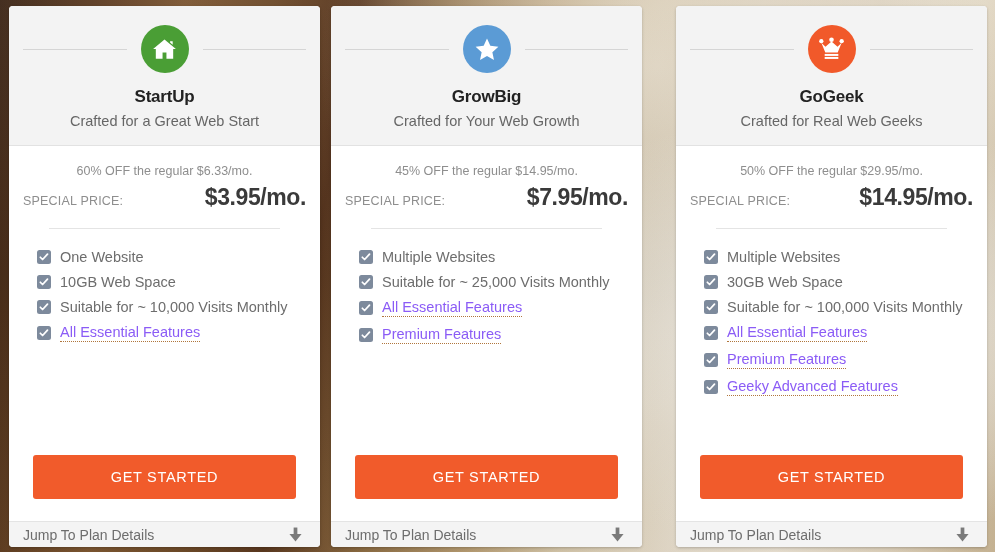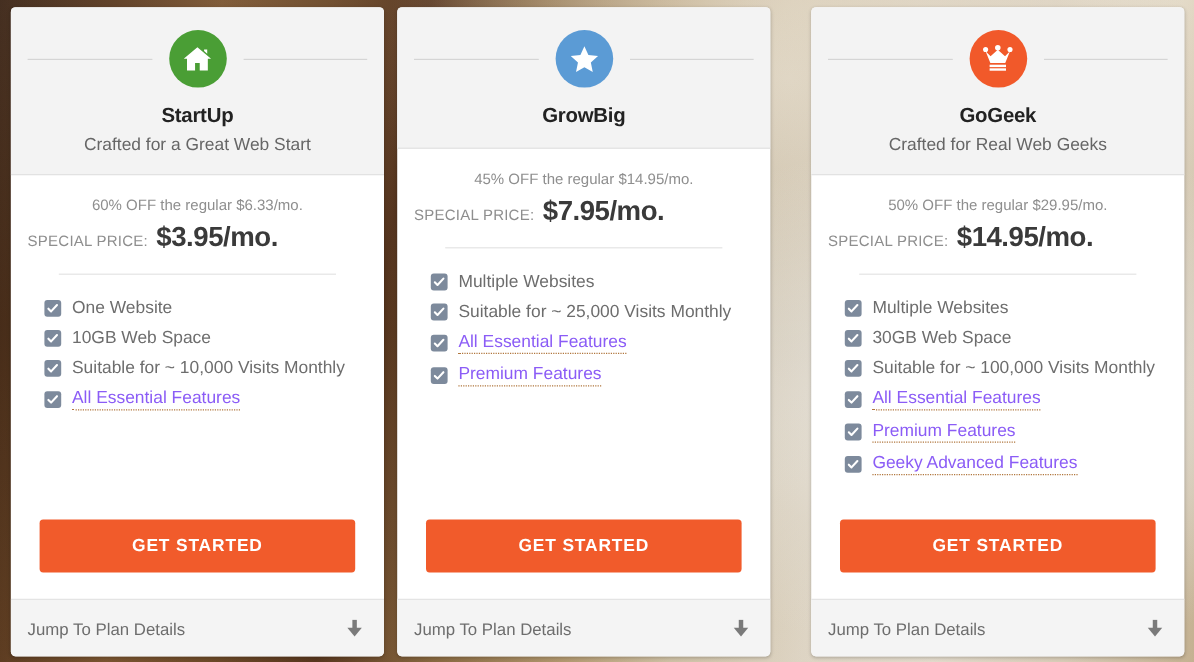--- a/index.html
+++ b/index.html
@@ -67,21 +67,21 @@
   }
 
   .price-block{
     text-align:center;
     padding:18px 14px 0;
     flex:0 0 auto;
   }
   .regular-line{ font-size:12.5px; color:#8e8e8e; }
   .special-line{
     margin-top:6px;
-    display:flex; align-items:baseline; justify-content:flex-start; gap:7px;
+    display:flex; align-items:baseline; justify-content:space-between; gap:7px;
   }
   .special-label{
     font-size:12.5px; color:#8e8e8e;
     text-transform:uppercase; letter-spacing:0.2px;
   }
   .special-price{
     font-size:23px; font-weight:bold; color:#3a3a3a; letter-spacing:-0.4px;
   }
   .price-divider{
     height:1px; background:#e4e4e4;
@@ -112,31 +112,31 @@
     cursor:help;
   }
 
   .cta-wrap{ padding:0 24px 22px; flex:0 0 auto; }
   .cta{
     display:block; width:100%;
     background:#f15b2b;
     color:#ffffff;
     border:none; border-radius:3px;
     font-family:inherit;
-    font-size:14.5px; font-weight:bold;
+    font-size:14.5px; font-weight:normal;
     letter-spacing:0.7px;
     text-transform:uppercase;
     padding:14px 16px;
     cursor:pointer;
   }
 
   .card-foot{
     background:#f4f4f4;
     border-top:1px solid #e4e4e4;
-    height:48px;
+    height:26px;
     display:flex; align-items:center; justify-content:space-between;
     padding:0 18px 0 14px;
     flex:0 0 auto;
     cursor:pointer;
   }
   .foot-label{ font-size:14px; color:#6d6d6d; }
   .arrow-down svg{ display:block; }
 </style>
 </head>
 <body>
@@ -218,20 +218,21 @@
         <div class="icon-row">
           <span class="rule left"></span>
           <span class="badge" style="background:#5b9bd5">
             <svg width="26" height="26" viewBox="0 0 32 32" aria-hidden="true">
               <path fill="#fff" d="M16 3 L20.1 12.1 L30 13.2 L22.6 19.9 L24.6 29.6 L16 24.6 L7.4 29.6 L9.4 19.9 L2 13.2 L11.9 12.1 Z"></path>
             </svg>
           </span>
           <span class="rule right"></span>
         </div>
         <div class="plan-name">GrowBig</div>
+        <div class="plan-tagline">Crafted for Your Web Growth</div>
       </div>
       <div class="price-block">
         <div class="regular-line">45% OFF the regular $14.95/mo.</div>
         <div class="special-line">
           <span class="special-label">SPECIAL PRICE:</span>
           <span class="special-price">$7.95/mo.</span>
         </div>
         <div class="price-divider"></div>
       </div>
       <ul class="features">

